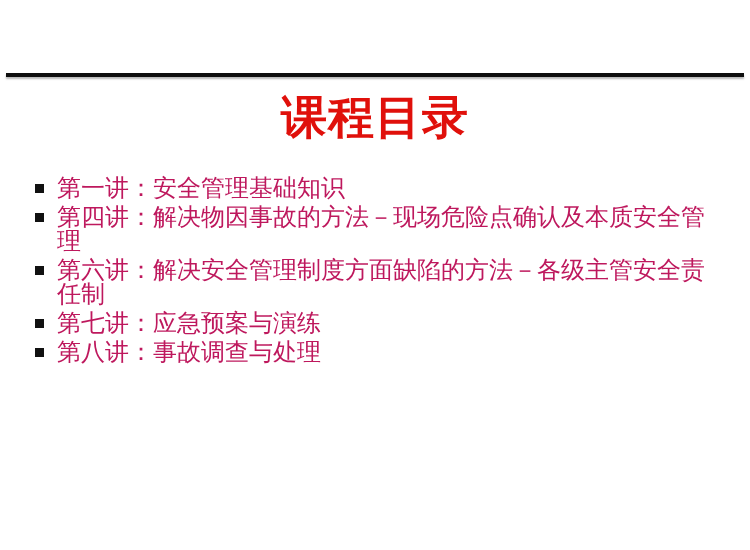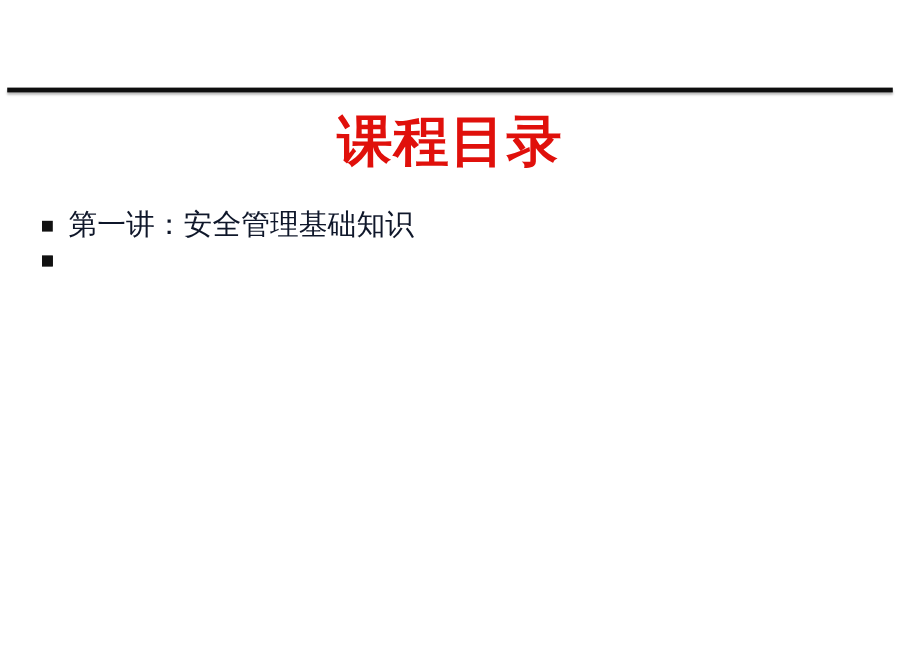--- a/index.html
+++ b/index.html
@@ -38,21 +38,21 @@
     letter-spacing: 1px;
     color: #e0100b; 
   }
   .course-list {
     position: absolute;
     top: 176px;
     left: 35px;
     right: 20px;
     font-size: 24px;
     line-height: 24px;
-    color: #0f172a;
+    color: #be185d;
   }
   .item {
     position: relative;
     padding-left: 22px;
     margin-bottom: 5px;
   }
   .bullet {
     position: absolute;
     left: 0;
     top: 8px;
@@ -67,15 +67,18 @@
 </style>
 </head>
 <body>
 
 <div class="slide">
   <div class="top-rule"></div>
   <h1 class="slide-title" style="color: rgb(224, 16, 11);">课程目录</h1>
   <div class="course-list">
       <div class="item"><span class="bullet"></span><span class="item-text">第一讲：安全管理基础知识</span></div>
       <div class="item"><span class="bullet"></span></div>
-      <div class="item"><span class="bullet"></span></div>
+      <div class="item"><span class="bullet"></span><span class="item-text">第四讲：解决物因事故的方法－现场危险点确认及本质安全管<br>理</span></div>
+      <div class="item"><span class="bullet"></span><span class="item-text">第六讲：解决安全管理制度方面缺陷的方法－各级主管安全责<br>任制</span></div>
+      <div class="item"><span class="bullet"></span><span class="item-text">第七讲：应急预案与演练</span></div>
+      <div class="item"><span class="bullet"></span><span class="item-text">第八讲：事故调查与处理</span></div>
     </div>
 </div>
 
 </body></html>

